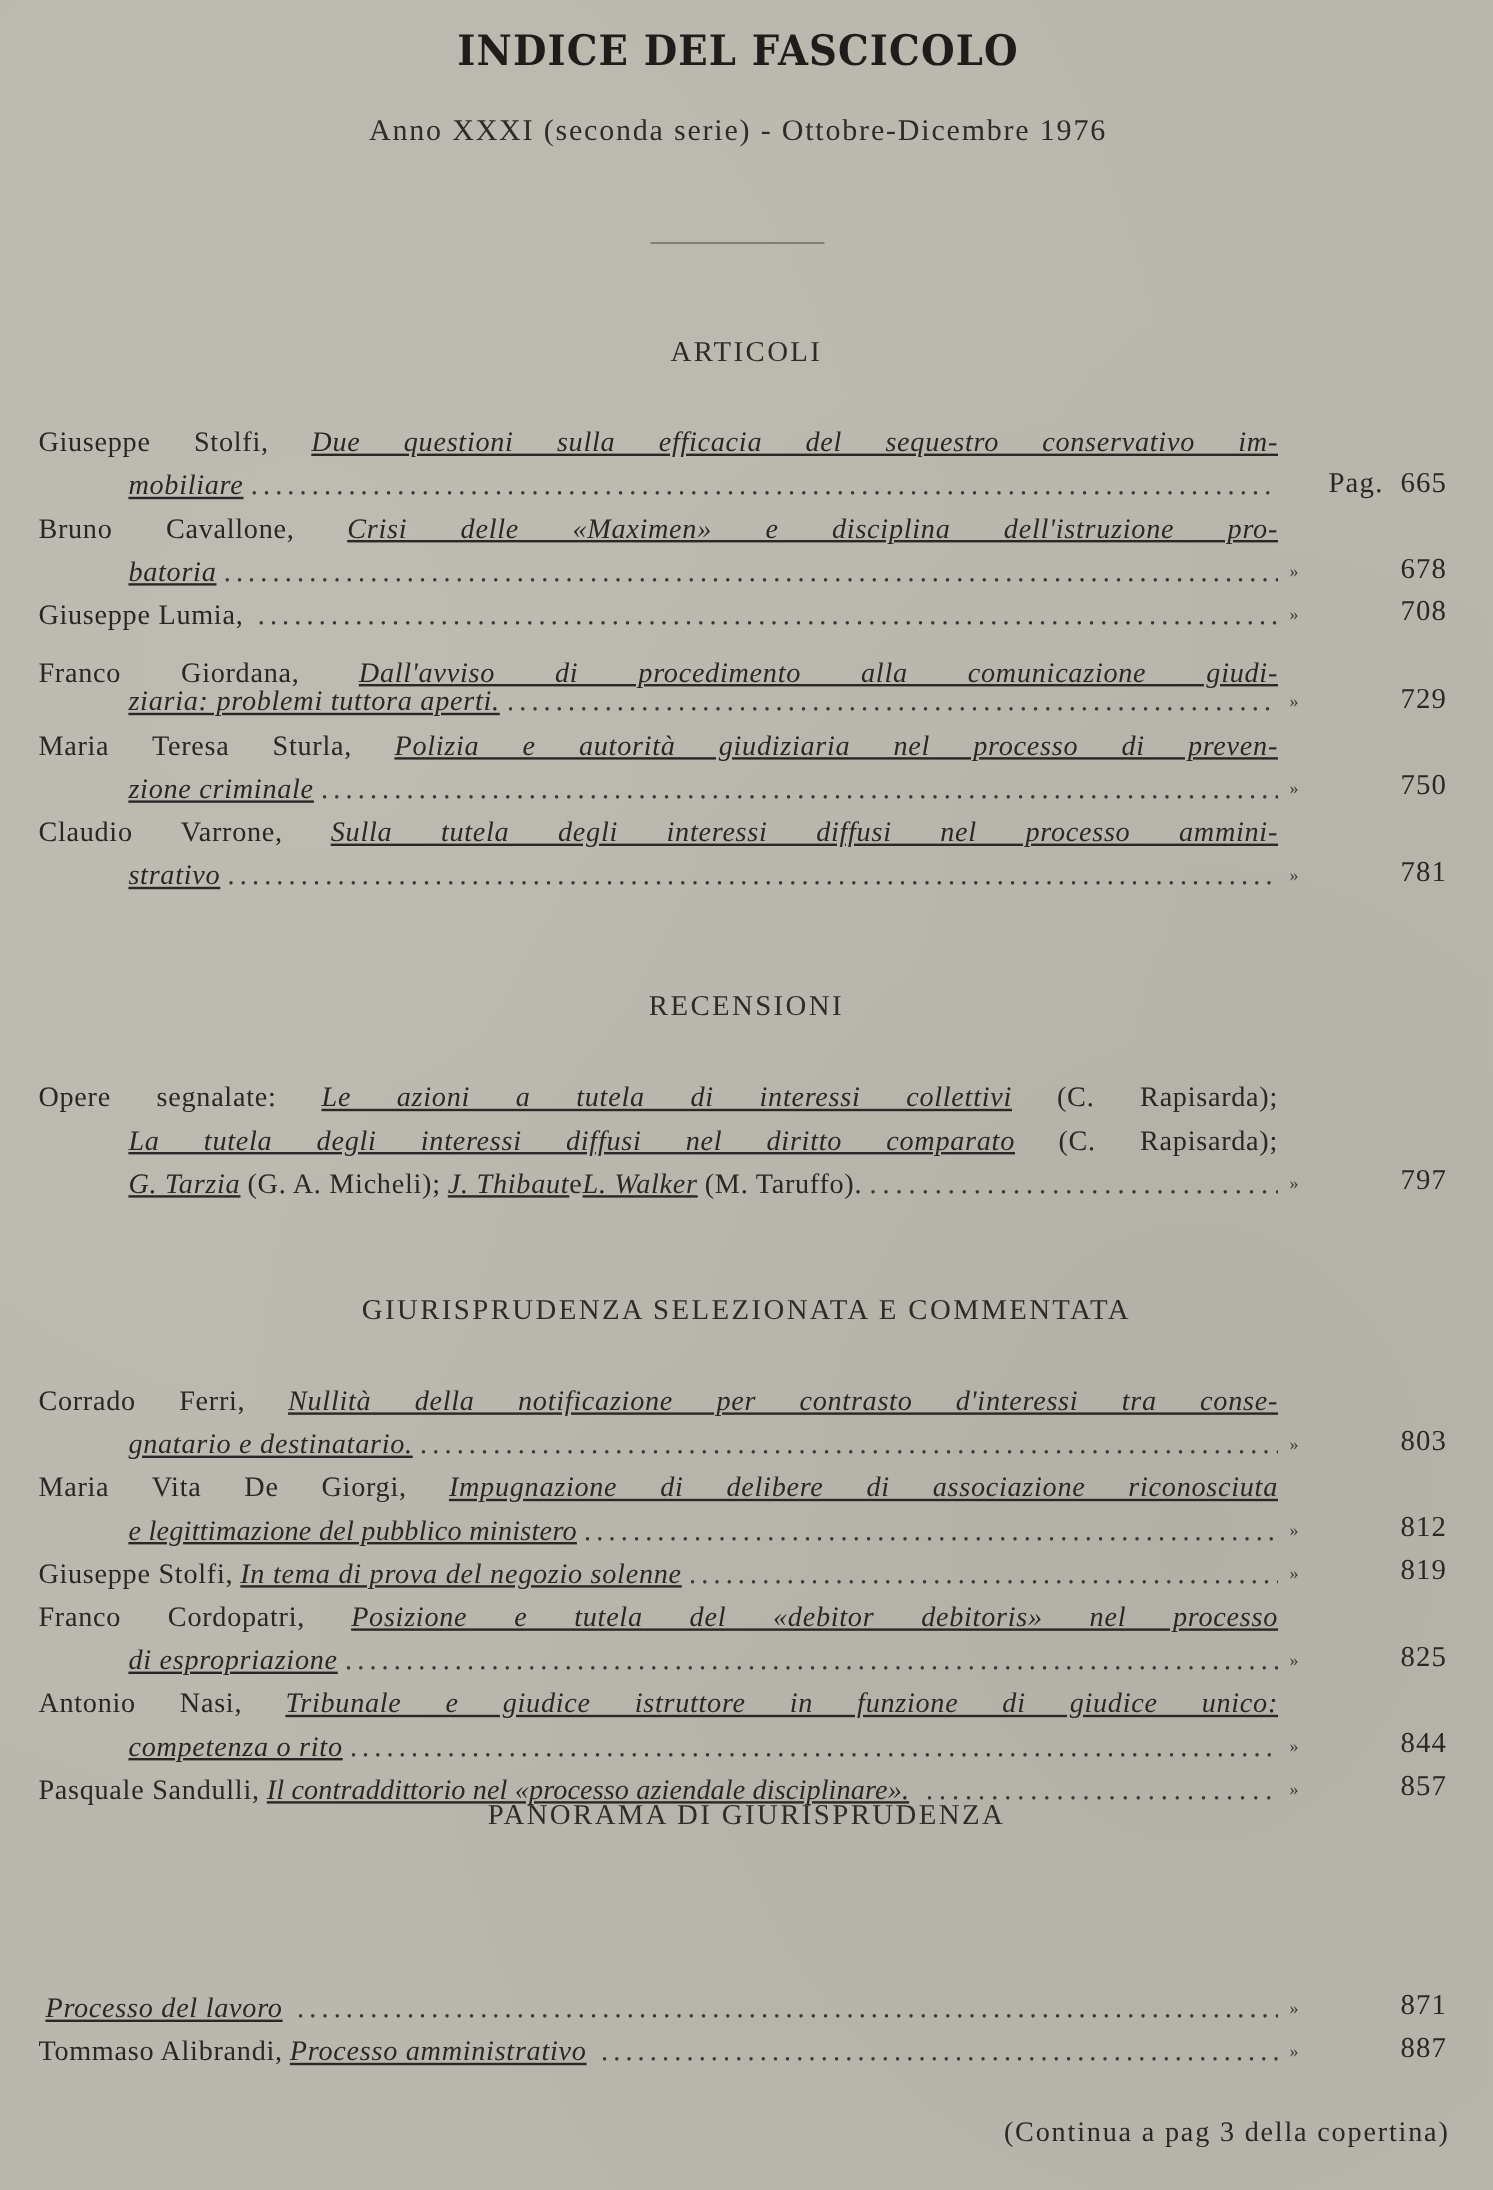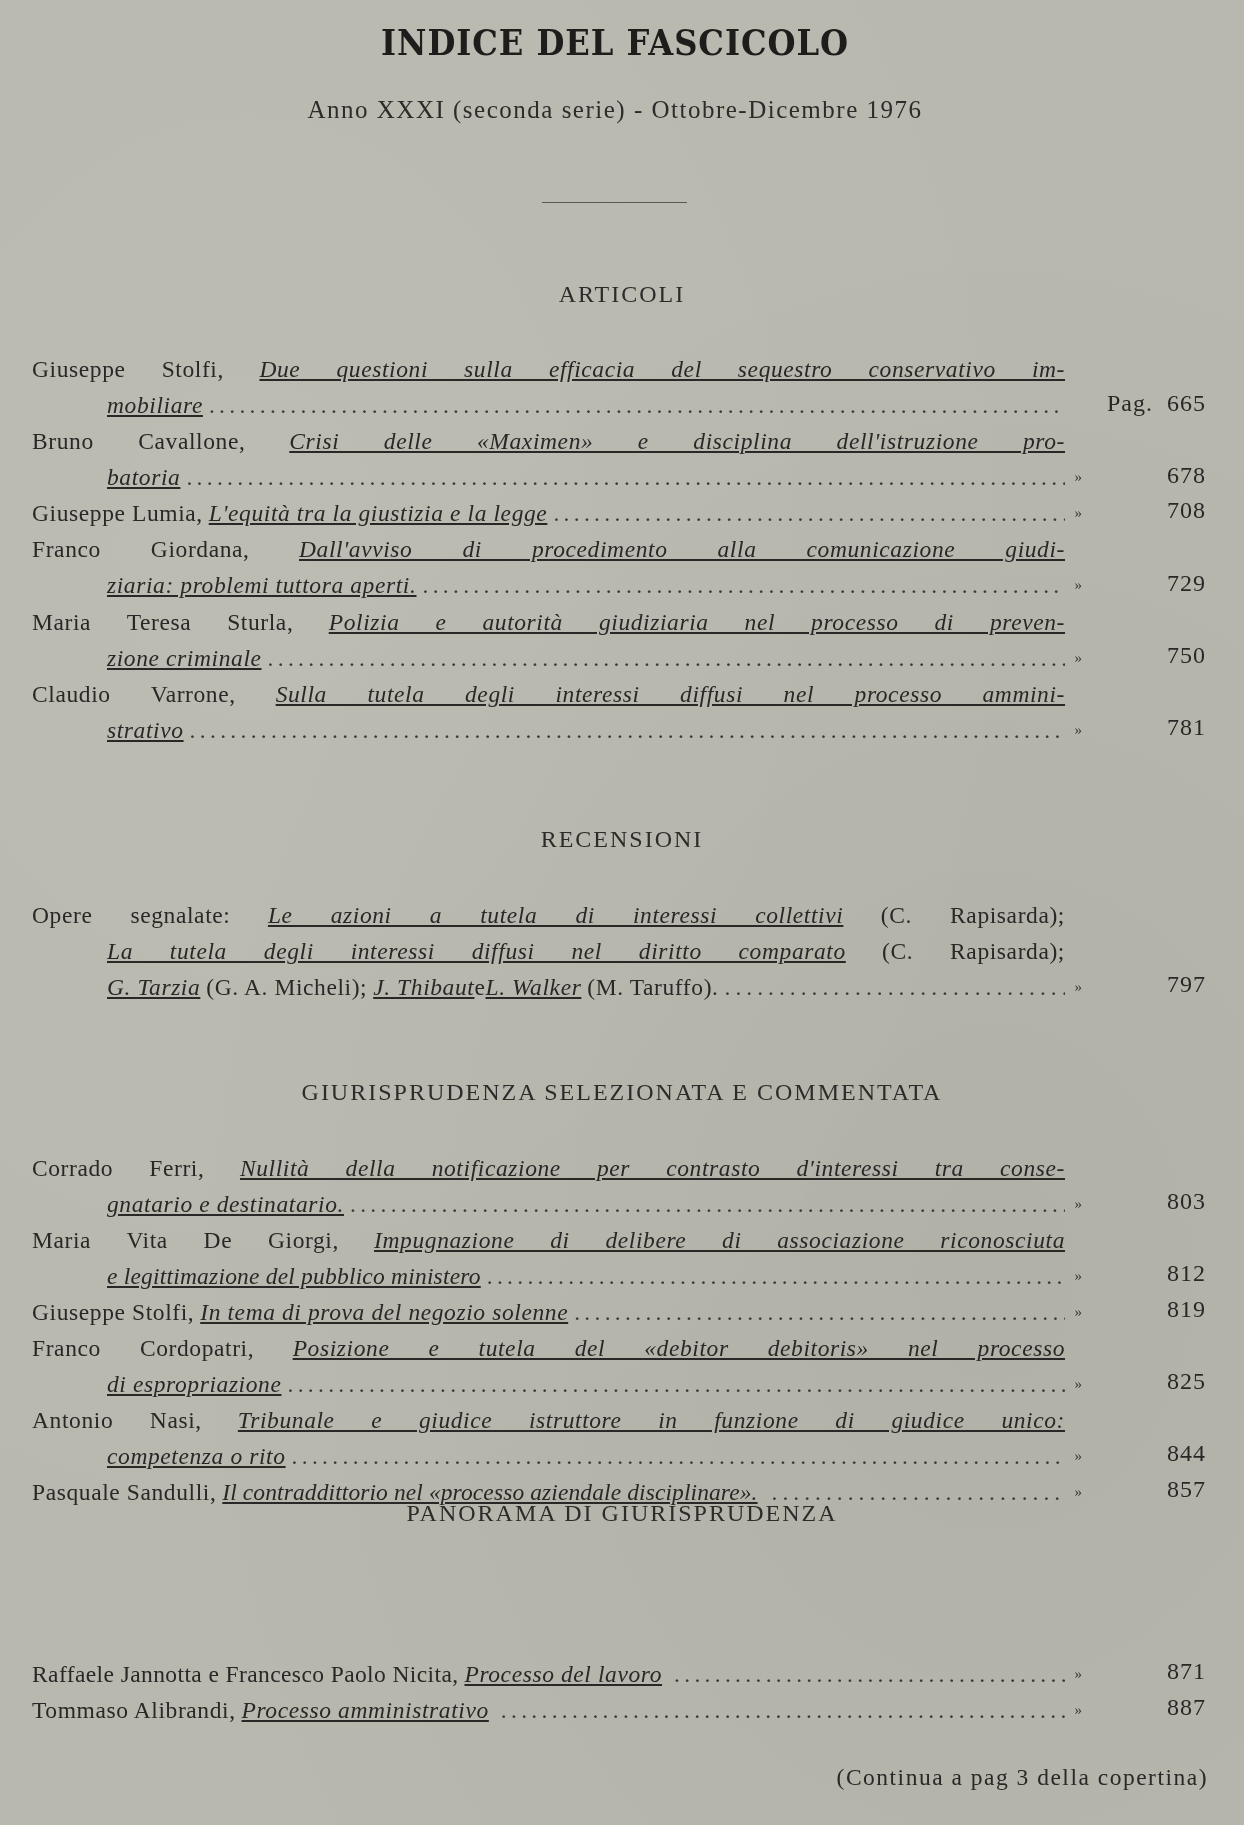--- a/index.html
+++ b/index.html
@@ -89,27 +89,27 @@
       </div>
     <div class="line indent" style="top:464px">
         <span class="it">batoria</span>
         <span class="dots">........................................................................................................................</span>
       </div>
     <span class="pg-mark small" style="top:469px">»</span>
     <span class="pg-num" style="top:462px">678</span>
   </div>
 
   <div class="entry">
-    <div class="line" style="top:500px"><span class="author">Giuseppe Lumia,</span>&nbsp;<span class="it">L'equità tra la giustizia e la legge</span><span class="dots">........................................................................................................................</span></div>
+    <div class="line" style="top:500px"><span class="author">Giuseppe Lumia,</span>&nbsp;<span class="dots">........................................................................................................................</span></div>
     <span class="pg-mark small" style="top:505px">»</span>
     <span class="pg-num" style="top:497px">708</span>
   </div>
 
   <div class="entry">
-    <div class="line just" style="top:536px">
+    <div class="line just" style="top:548px">
         <span class="txt"><span class="author">Franco Giordana,</span> <span class="it">Dall'avviso di procedimento alla comunicazione giudi-</span></span>
       </div>
     <div class="line indent" style="top:572px">
         <span class="it">ziaria: problemi tuttora aperti.</span>
         <span class="dots">........................................................................................................................</span>
       </div>
     <span class="pg-mark small" style="top:577px">»</span>
     <span class="pg-num" style="top:570px">729</span>
   </div>
 
@@ -209,21 +209,21 @@
 
   <div class="entry">
     <div class="line" style="top:1479px"><span class="author">Pasquale Sandulli,</span>&nbsp;<span class="it" style="letter-spacing:0.1px">Il contraddittorio nel «processo aziendale disciplinare».</span><span class="dots" style="margin-left:14px; letter-spacing:5px">........................................................................................................................</span></div>
     <span class="pg-mark small" style="top:1484px">»</span>
     <span class="pg-num" style="top:1476px">857</span>
   </div>
 
   <div class="section-heading" style="top:1500px">PANORAMA DI GIURISPRUDENZA</div>
 
   <div class="entry">
-    <div class="line" style="top:1661px"><span class="author" style="letter-spacing:0.4px">Raffaele Jannotta e Francesco Paolo Nicita,</span>&nbsp;<span class="it">Processo del lavoro</span><span class="dots" style="margin-left:12px">........................................................................................................................</span></div>
+    <div class="line" style="top:1661px">&nbsp;<span class="it">Processo del lavoro</span><span class="dots" style="margin-left:12px">........................................................................................................................</span></div>
     <span class="pg-mark small" style="top:1666px">»</span>
     <span class="pg-num" style="top:1658px">871</span>
   </div>
 
   <div class="entry">
     <div class="line" style="top:1697px"><span class="author">Tommaso Alibrandi,</span>&nbsp;<span class="it">Processo amministrativo</span><span class="dots" style="margin-left:12px">........................................................................................................................</span></div>
     <span class="pg-mark small" style="top:1702px">»</span>
     <span class="pg-num" style="top:1694px">887</span>
   </div>
 

